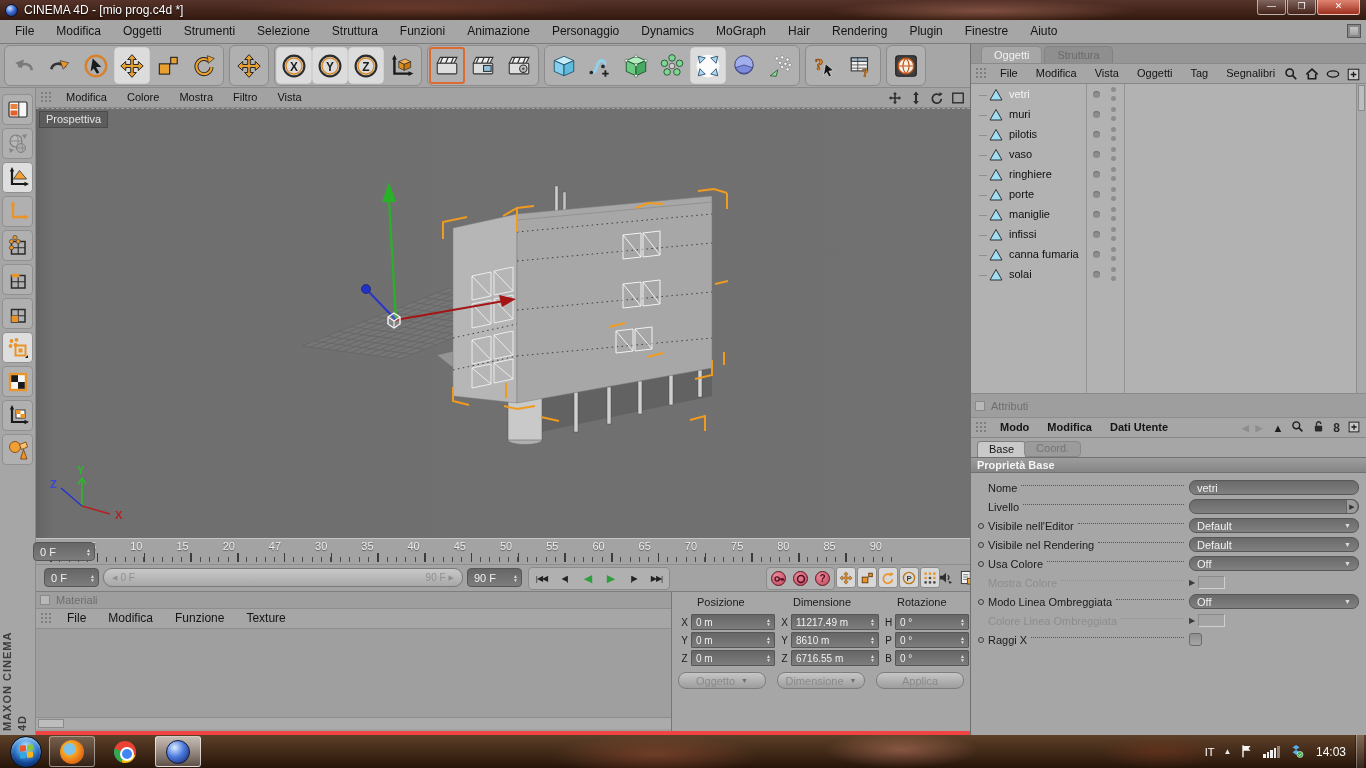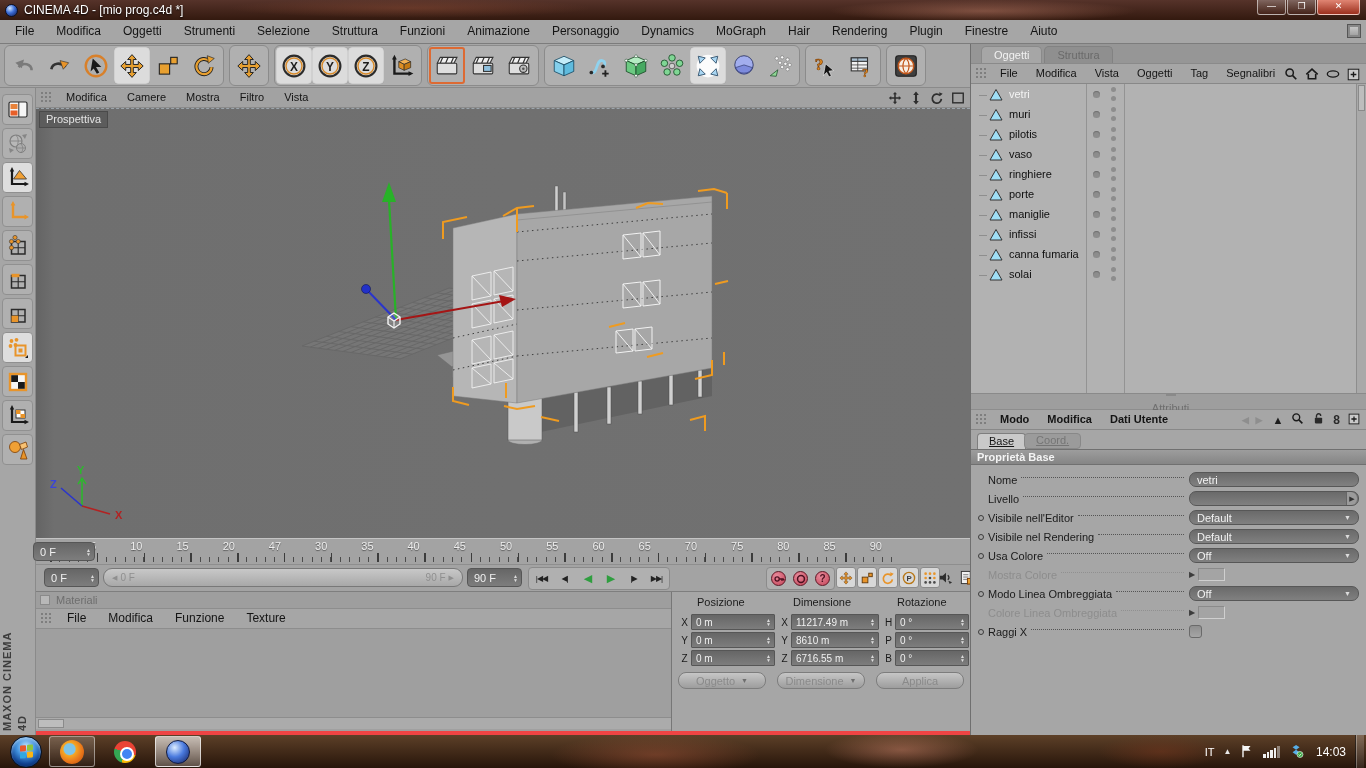--- a/index.html
+++ b/index.html
@@ -137,31 +137,31 @@
   .omlist .vscroll .thumb{ position:absolute; top:1px; left:1px; width:7px; height:26px; background:#bdbdbd; border:1px solid #8a8a8a;}
   .orow{ position:relative; height:20px; display:flex; align-items:center; padding-left:8px;}
   .orow .tree{ color:#6a6a6a; width:8px; font-size:8px;}
   .orow svg{ width:14px; height:13px; margin:0 0 0 2px;}
   .orow .oname{ padding-left:6px; color:#0f0f0f;}
   .orow.sel .oname{ color:#f4f4f4;}
   .orow .d1{ position:absolute; left:122px; top:7px; width:7px; height:7px; border-radius:50%;
     background:#8d8d8d; box-shadow:inset 0 1px 1px #6f6f6f;}
   .orow .d2{ position:absolute; left:140px; top:3px; width:5px; height:5px; border-radius:50%;
     background:#8d8d8d; box-shadow:0 9px 0 #8d8d8d;}
-  .attr-title{ height:16px;flex-direction:column;}
+  .attr-title{ height:24px;}
   .attrmenu{ height:20px; background:#a6a6a6; border-bottom:1px solid #888; display:flex; align-items:center; position:relative;font-weight:bold;}
   .attrmenu .mi{ font-size:11px; padding:0 9px;}
   .attricons{ position:absolute; right:6px; top:2px; display:flex; gap:8px; align-items:center; font-size:10px;}
   .navdim{ color:#8e8e8e; font-size:9px; letter-spacing:2px;}
   .uparrow{ color:#1d1d1d; font-size:11px;}
   .eight{ font-size:12px; color:#2a2a2a;}
   .objrow{ height:22px; display:flex; align-items:center; gap:7px; padding-left:8px; border-bottom:1px solid #9d9d9d;}
   .objrow svg{ width:15px; height:14px;}
   .atabs{ height:19px; display:flex; align-items:flex-end; padding-left:6px; gap:0;}
-  .atab{ padding:1px 11px 2px; font-size:11px; border-radius:4px 4px 0 0;text-decoration:underline;}
+  .atab{ padding:1px 11px 2px; font-size:11px; border-radius:4px 4px 0 0;}
   .atab.act{ background:#c9c9c9; border:1px solid #7e7e7e; border-bottom:none; color:#141414;}
   .atab.ina{ background:#9b9b9b; border:1px solid #888; color:#757575; border-radius:4px; margin-left:-2px; padding-top:0;}
   .asection{ height:16px; background:linear-gradient(#9d9d9d,#858585); border-top:1px solid #707070;
     border-bottom:1px solid #707070; color:#f4f4f4; font-weight:bold; display:flex; align-items:center; padding-left:6px;}
   .afields{ padding:5px 7px 0 7px;}
   .arow{ display:flex; align-items:center; height:19px;}
   .adot{ width:6px; height:6px; border:1px solid #3c3c3c; border-radius:50%; margin-right:4px; flex:none;}
   .adot.hid{ visibility:hidden;}
   .albl{ color:#1a1a1a; white-space:nowrap;}
   .albl.dim{ color:#8d8d8d;}
@@ -746,21 +746,21 @@
         <svg>
           <use href="#i-selfilter"></use>
         </svg>
       </div>
     <div class="vlogo">MAXON CINEMA 4D</div>
   </div>
 
   <div class="vpmenu">
     <span class="grip"></span>
     <span class="mi">Modifica</span>
-    <span class="mi">Camere</span>
+    <span class="mi">Colore</span>
     <span class="mi">Mostra</span>
     <span class="mi">Filtro</span>
     <span class="mi">Vista</span>
     <div class="vpnav">
       <span class="nbtn">
           <svg width="14" height="14">
             <use href="#i-pan"></use>
           </svg>
         </span>
       <span class="nbtn">

